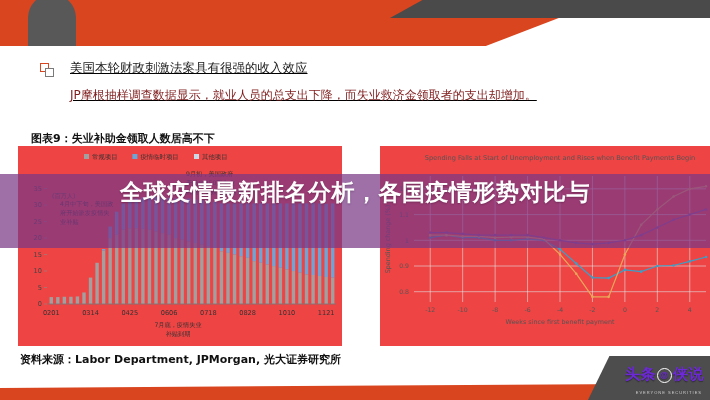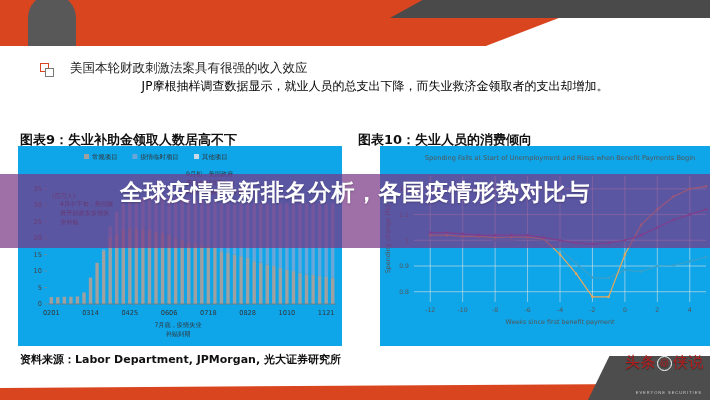--- a/index.html
+++ b/index.html
@@ -53,24 +53,24 @@
     position: absolute;
     right: -6px; bottom: -4px;
     width: 130px;
     height: 48px;
     background: #4d4d4d;
     clip-path: polygon(18% 0, 100% 0, 100% 100%, 0 100%);
     border-top-left-radius: 10px;
   }
   .watermark {
     position: absolute;
-    right: 6px; bottom: 28px;
-    color: #b91c1c;
+    right: 6px; bottom: 16px;
+    color: #6d28d9;
     font-size: 15px;
-    font-weight: normal;
+    font-weight: bold;
     letter-spacing: 0.5px;
     z-index: 12;
     text-shadow: 0 1px 1px rgba(0,0,0,.4);
   }
   .watermark .at {
     display: inline-block;
     border: 1.3px solid #ffffff;
     border-radius: 50%;
     width: 13px; height: 13px;
     line-height: 12px;
@@ -86,20 +86,21 @@
     font-size: 4px;
     letter-spacing: 1px;
     z-index: 12;
   }
 
   
   .head-block {
     position: absolute;
     left: 40px; top: 60px;
     width: 640px;
+    text-decoration: underline;
   }
   .head-row {
     display: flex;
     align-items: flex-start;
   }
   .bullet-icon {
     position: relative;
     width: 16px; height: 16px;
     margin-top: 3px;
     flex: 0 0 16px;
@@ -122,43 +123,44 @@
   }
   .head-title {
     margin-left: 14px;
     font-size: 12.5px;
     color: #1a1a1a;
     font-family: "DejaVu Sans", sans-serif;
     line-height: 1.3;
   }
   .head-sub {
     margin-left: 30px;
+    margin-top: 9px;
     font-size: 12px;
-    color: #000000;
+    color: #7f1d1d;
     font-family: "DejaVu Sans", sans-serif;
     line-height: 1.3;
-    text-align: center;
   }
 
   
   .fig-cap {
     position: absolute;
-    font-size: 13px;
+    font-size: 11px;
     font-weight: bold;
     color: #111111;
     font-family: "DejaVu Sans", sans-serif;
     white-space: nowrap;
+    margin-left: 11px;
   }
   #cap-left  { left: 20px;  top: 131px; }
   #cap-right { left: 358px; top: 131px; }
 
   
   .chart-box {
     position: absolute;
-    background: #0ea5e9;
+    background: #ef4444;
   }
   #chart-left  { left: 18px;  top: 146px; width: 324px; height: 200px; }
   #chart-right { left: 380px; top: 146px; width: 334px; height: 200px; }
 
   .svg-chart { display: block; width: 100%; height: 100%; }
 
   .src-line {
     position: absolute;
     left: 20px; top: 352px;
     font-size: 11px;
@@ -206,21 +208,20 @@
       <span class="bullet-icon">
         <span class="sq-a"></span>
           <span class="sq-b"></span>
       </span>
       <span class="head-title">美国本轮财政刺激法案具有很强的收入效应</span>
     </div>
     <div class="head-sub">JP摩根抽样调查数据显示，就业人员的总支出下降，而失业救济金领取者的支出却增加。</div>
   </div>
 
   <div class="fig-cap" id="cap-left">图表9：失业补助金领取人数居高不下</div>
-  <div class="fig-cap" id="cap-right">图表10：失业人员的消费倾向</div>
 
   <div class="chart-box" id="chart-left">
     <svg class="svg-chart" viewBox="0 0 324 200" preserveAspectRatio="none">
       <g id="left-legend">
           <rect x="66" y="8" width="5" height="5" fill="#a0a0a0"></rect>
           <text x="74" y="13" font-size="6.4" fill="#333" font-family="DejaVu Sans, sans-serif">常规项目</text>
           <rect x="114.4" y="8" width="5" height="5" fill="#6aa7d8"></rect>
           <text x="122.4" y="13" font-size="6.4" fill="#333" font-family="DejaVu Sans, sans-serif">疫情临时项目</text>
           <rect x="176" y="8" width="5" height="5" fill="#c9d9e8"></rect>
           <text x="184" y="13" font-size="6.4" fill="#333" font-family="DejaVu Sans, sans-serif">其他项目</text>

